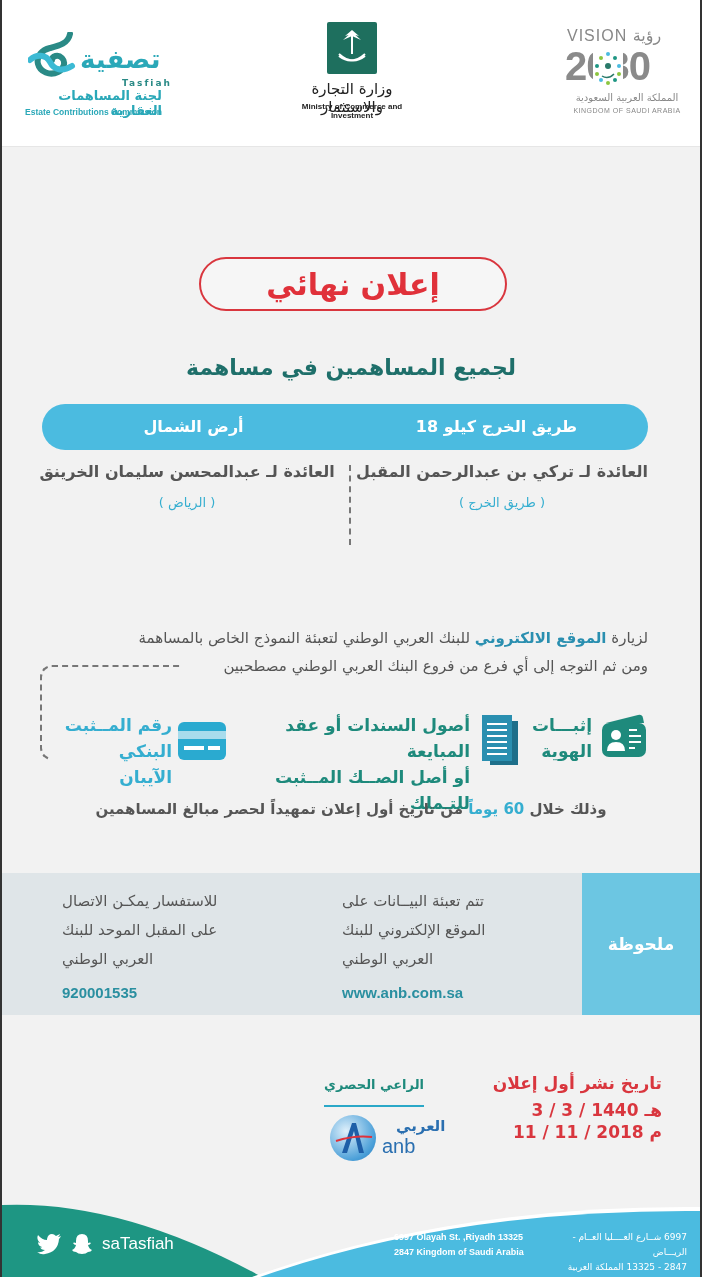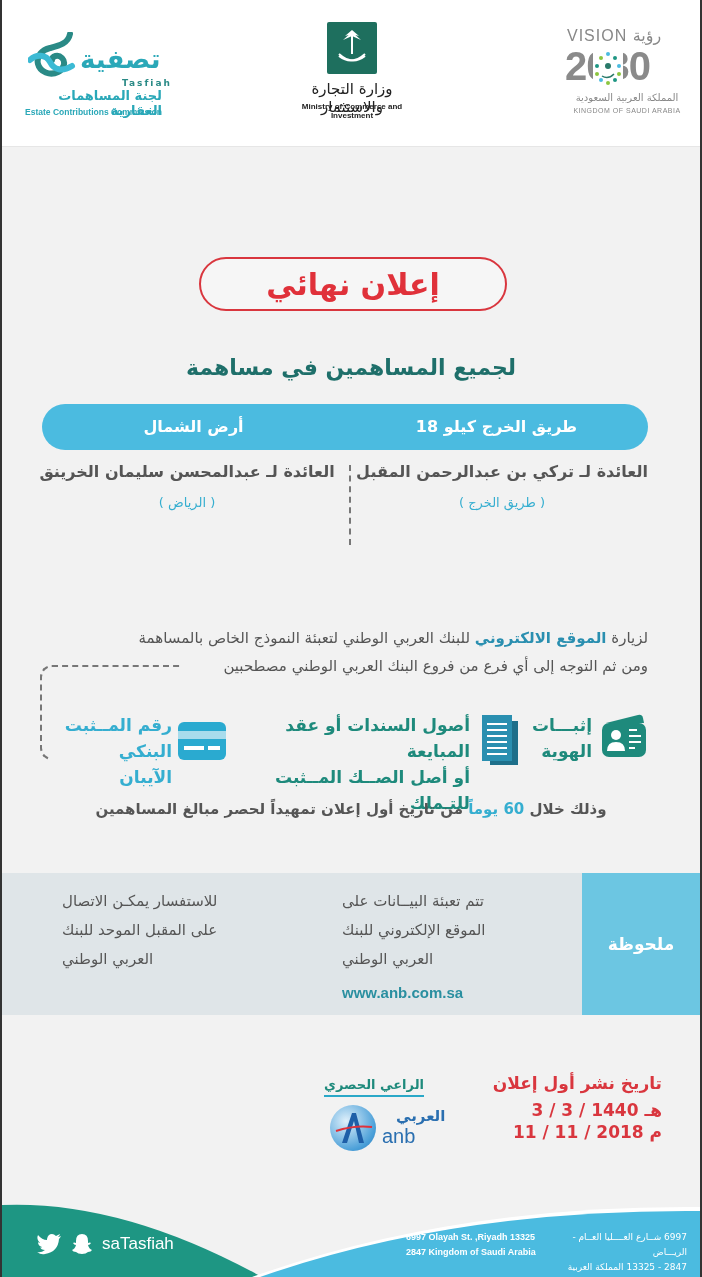--- a/index.html
+++ b/index.html
@@ -117,32 +117,32 @@
     .note-col-1 { left: 340px; width: 192px; }
     .note-col-2 { left: 60px; width: 205px; }
     .note-col .link { color: #2a8fa0; font-weight: bold; font-family: "Liberation Sans", sans-serif; margin-top: 4px; display: block; }
 
     
     .date-block { position: absolute; left: 470px; top: 1073px; width: 190px; direction: rtl; text-align: right; color: #d9363e; font-weight: bold; }
     .date-title { font-size: 17px; }
     .date-line { font-size: 17px; margin-top: 6px; line-height: 22px; direction: ltr; text-align: right; }
 
     .sponsor { position: absolute; left: 322px; top: 1077px; width: 100px; }
-    .sponsor-label { font-size: 13px; color: #1e8a7c; font-weight: bold; text-align: center; direction: rtl; border-bottom: 2px solid #2aa8c8; padding-bottom: 3px; }
+    .sponsor-label { font-size: 13px; color: #1e8a7c; font-weight: bold; text-align: center; direction: rtl; border-bottom: 2px solid #2aa8c8; padding-bottom: 13px; }
     .anb-logo { position: relative; height: 60px; margin-top: 8px; }
     .anb-circle { position: absolute; left: 6px; top: 0; width: 46px; height: 46px; border-radius: 50%; background: radial-gradient(circle at 35% 35%, #dff0fb, #4a9fd8 70%, #2a78b8); }
     .anb-ar { position: absolute; left: 72px; top: 2px; font-size: 15px; color: #2a6fb0; font-weight: bold; direction: rtl; }
     .anb-en { position: absolute; left: 58px; top: 20px; font-size: 20px; color: #2a6fb0; font-family: "Liberation Sans", sans-serif; }
 
     
     .footer { position: absolute; left: 0; top: 1195px; width: 698px; height: 82px; overflow: hidden; }
     .footer svg { position: absolute; left: 0; top: 0; }
     .social { position: absolute; left: 34px; top: 1233px; display: flex; align-items: center; gap: 10px; color: #fff; }
     .social .handle { font-size: 17px; font-family: "Liberation Sans", sans-serif; }
-    .addr-en { position: absolute; left: 392px; top: 1230px; font-size: 9px; color: #fff; font-family: "Liberation Sans", sans-serif; font-weight: bold; line-height: 15px; margin-left: 12px; }
+    .addr-en { position: absolute; left: 392px; top: 1230px; font-size: 9px; color: #fff; font-family: "Liberation Sans", sans-serif; font-weight: bold; line-height: 15px; }
     .addr-ar { position: absolute; left: 535px; top: 1230px; width: 150px; font-size: 9px; color: #fff; line-height: 15px; direction: rtl; text-align: right; }
   </style>
 </head>
 <body>
 
 <div class="header">
   <div class="logo-tasfiah">
     <svg class="tasfiah-mark" viewBox="0 0 50 50">
       <path d="M42 2 C40 12 30 14 22 16 C14 18 8 24 10 32 C12 40 22 44 30 40 C36 37 38 30 34 26 C30 22 24 24 24 28" fill="none" stroke="#2a8a86" stroke-width="6" stroke-linecap="round"></path>
       <path d="M2 28 C8 22 18 22 22 30 C26 38 34 40 44 34" fill="none" stroke="#3cbad4" stroke-width="6" stroke-linecap="round"></path>
@@ -274,20 +274,21 @@
   <div class="note-col note-col-1">
     <div>تتم تعبئة البيــانات على</div>
     <div>الموقع الإلكتروني للبنك</div>
     <div>العربي الوطني</div>
     <span class="link">www.anb.com.sa</span>
   </div>
   <div class="note-col note-col-2">
     <div>للاستفسار يمكـن الاتصال</div>
     <div>على المقبل الموحد للبنك</div>
     <div>العربي الوطني</div>
+    <span class="link">920001535</span>
   </div>
 </div>
 
 <div class="date-block">
   <div class="date-title">تاريخ نشر أول إعلان</div>
   <div class="date-line">3 / 3 / 1440 هـ</div>
   <div class="date-line" style="margin-top:0">11 / 11 / 2018 م</div>
 </div>
 
 <div class="sponsor">

